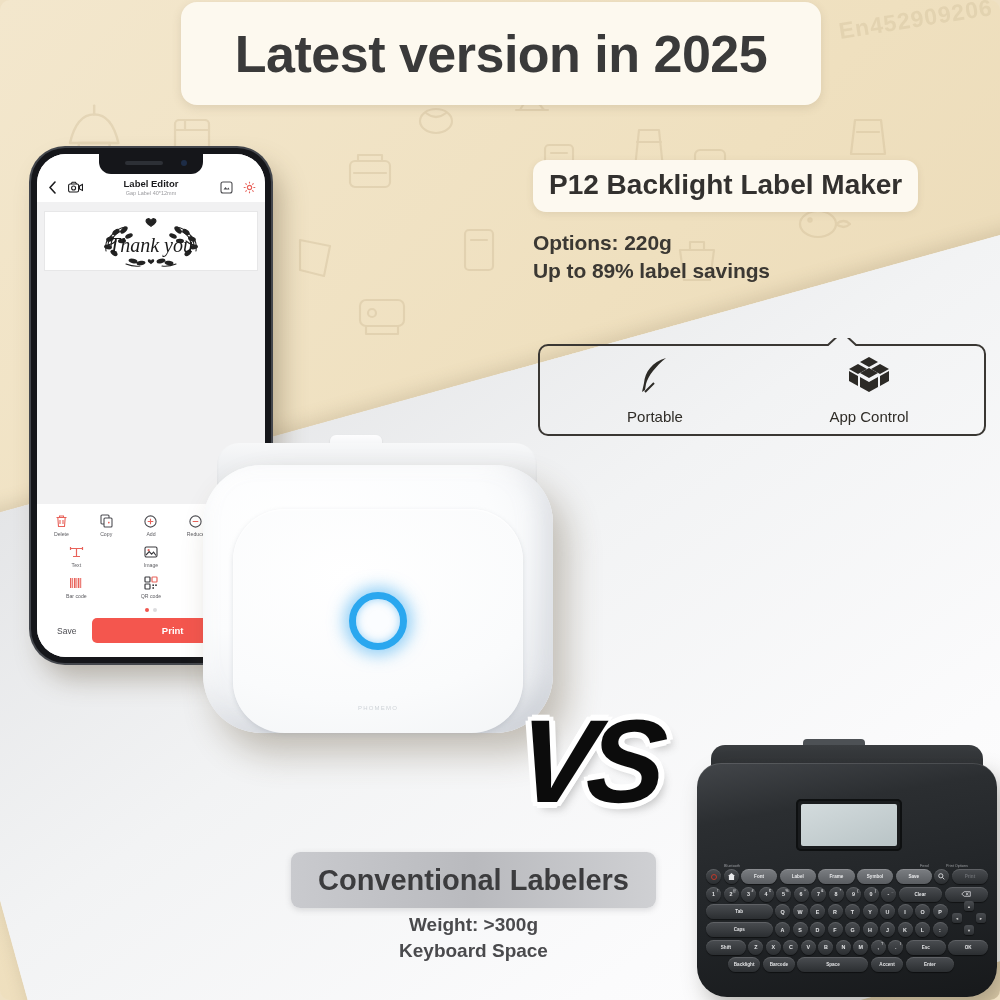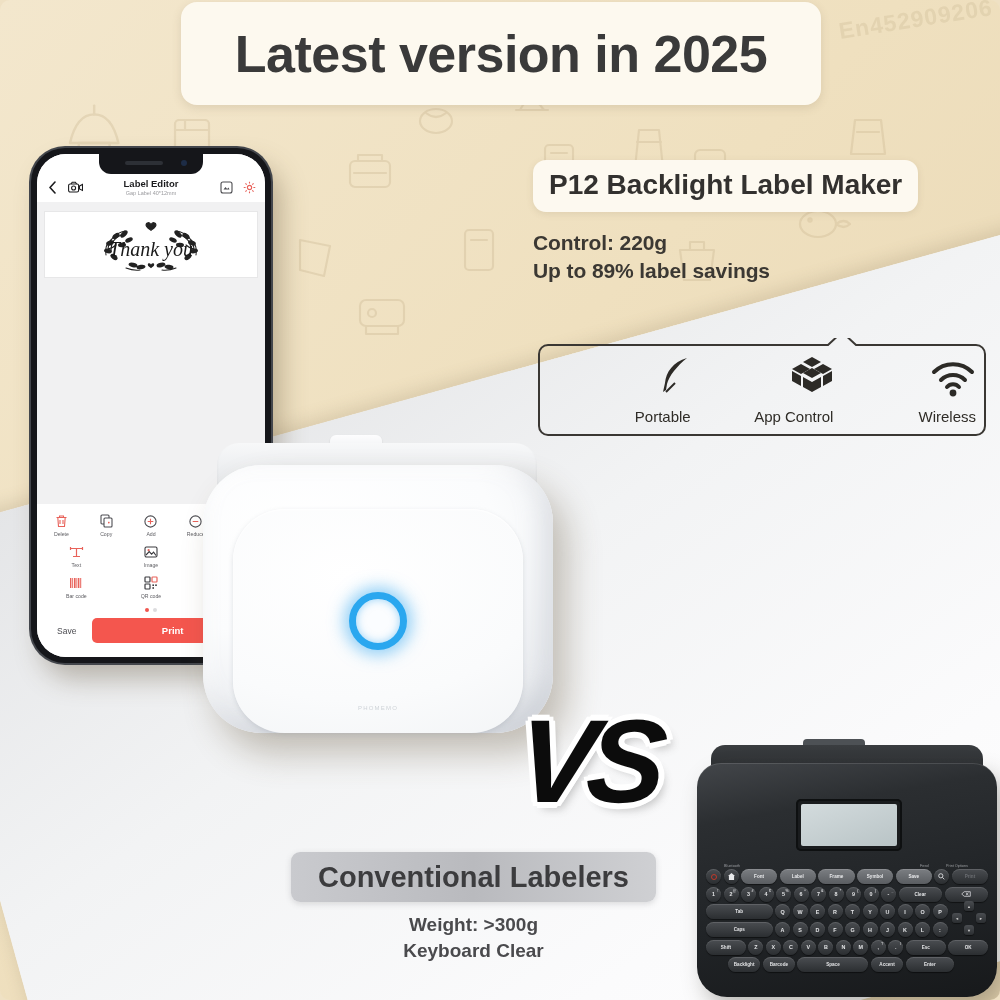--- a/index.html
+++ b/index.html
@@ -61,21 +61,21 @@
 
   
   #feature-box{
     position:absolute; left:538px; top:338px; width:448px; height:98px;
   }
   #feature-box .frame{ position:absolute; inset:0; }
   #feature-items{
     position:absolute; inset:0; display:flex; align-items:center;
     padding:6px 10px 4px 10px;
   }
-  .feature{ flex:1; display:flex; flex-direction:column; align-items:flex-end; gap:10px;}
+  .feature{ flex:1; display:flex; flex-direction:column; align-items:center; gap:10px;}
   .feature .ico{ height:46px; display:flex; align-items:flex-end; justify-content:center;}
   .feature .lbl{ font-size:15px; color:#2f2c27; font-weight:500; }
 
   
   #phone{
     position:absolute; left:31px; top:148px; width:240px; height:515px;
     background:#15161a; border-radius:34px;
     box-shadow: 0 0 0 2px #43464c, 10px 16px 26px rgba(90,75,50,.35);
     padding:6px;
   }
@@ -98,21 +98,21 @@
     background:#ffffff; padding:24px 8px 6px 8px;
     display:flex; align-items:center; gap:8px; position:relative;
   }
   #app-header .ttl-wrap{ flex:1; text-align:center; }
   #app-header .ttl{ font-size:9.5px; font-weight:600; color:#1c1c1e; display:block;}
   #app-header .sub{ font-size:5.5px; color:#9b9b9f; display:block; margin-top:1px;}
   .hicon{ width:15px; height:15px; display:flex; align-items:center; justify-content:center;}
 
   #canvas-area{ flex:1; background:#f1f1f2; padding:10px 8px; }
   #label-card{
-    background:#fff; height:65px; display:flex; align-items:center;
+    background:#fff; height:58px; display:flex; align-items:center;
     justify-content:center; box-shadow:0 0 0 1px #e7e7e8;
   }
 
   #tool-grid{
     background:#fff; padding:6px 2px 2px 2px;
   }
   .trow{ display:flex; }
   .tool{ flex:1; display:flex; flex-direction:column; align-items:center; gap:2px; padding:3px 0 4px 0;}
   .tool .ti{ width:16px; height:16px; display:flex; align-items:center; justify-content:center;}
   .tool .tl{ font-size:5.2px; color:#5e5e63; }
@@ -183,21 +183,21 @@
     text-shadow:
       -4px 0 0 #fff, 4px 0 0 #fff, 0 -4px 0 #fff, 0 4px 0 #fff,
       -4px -4px 0 #fff, 4px -4px 0 #fff, -4px 4px 0 #fff, 4px 4px 0 #fff,
       -6px 0 0 #fff, 6px 0 0 #fff, 0 6px 0 #fff, 0 -6px 0 #fff,
       6px 7px 9px rgba(80,80,80,.3);
     transform: skewX(-5deg);
   }
 
   
   #conv-badge{
-    position:absolute; left:291px; top:852px; width:365px; height:50px;
+    position:absolute; left:291px; top:852px; width:365px; height:56px;
     background:linear-gradient(90deg,#c9cace 0%, #b9babe 50%, #cfd0d3 100%);
     border-radius:9px; display:flex; align-items:center; justify-content:center;
     box-shadow:0 2px 6px rgba(90,90,95,.2);
   }
   #conv-badge .t{ font-size:29px; font-weight:700; color:#3c3c3e; white-space:nowrap;}
   #conv-specs{
     position:absolute; left:291px; top:912px; width:365px; text-align:center;
   }
   #conv-specs div{ font-size:19px; font-weight:700; color:#4a4a4d; line-height:1.35;}
 
@@ -431,21 +431,21 @@
 
   <div id="title-banner">
     <span class="t">Latest version in 2025</span>
   </div>
 
   <div id="right-col">
     <div id="product-title-banner">
       <span class="t">P12 Backlight Label Maker</span>
     </div>
     <div id="specs">
-      <div>Control: 220g</div>
+      <div>Options: 220g</div>
       <div>Up to 89% label savings</div>
     </div>
   </div>
 
   <div id="feature-box">
     <svg class="frame" viewBox="0 0 448 98" preserveAspectRatio="none">
       <path d="M10 97 H438 a9 9 0 0 0 9-9 V16 a9 9 0 0 0-9-9 H318 L304 -6 L290 7 H10 a9 9 0 0 0-9 9 V88 a9 9 0 0 0 9 9 Z" fill="none" stroke="#3a3733" stroke-width="2"></path>
     </svg>
     <div id="feature-items">
       <div class="feature">
@@ -465,31 +465,20 @@
                 <path d="M10 8l9 5-9 5-9-5z"></path>
                 <path d="M32 8l9 5-9 5-9-5z"></path>
               <path d="M1 15v10l9 5V20z"></path>
                 <path d="M41 15v10l-9 5V20z"></path>
               <path d="M12 21l9 5 9-5v10l-9 5-9-5z"></path>
               <path d="M21 12l9 5-9 5-9-5z"></path>
             </g>
           </svg>
         </span>
         <span class="lbl">App Control</span>
-      </div>
-      <div class="feature">
-        <span class="ico">
-          <svg width="46" height="40" viewBox="0 0 46 40" fill="none" stroke="#2c2a26" stroke-width="4" stroke-linecap="round">
-            <path d="M4 14a27 27 0 0 1 38 0"></path>
-            <path d="M11 22a17 17 0 0 1 24 0"></path>
-            <path d="M17 29a8 8 0 0 1 12 0"></path>
-            <circle cx="23" cy="35" r="3.4" fill="#2c2a26" stroke="none"></circle>
-          </svg>
-        </span>
-        <span class="lbl">Wireless</span>
       </div>
     </div>
   </div>
 
   <div id="phone">
     <div id="phone-screen">
       <div id="notch">
         <span class="spk"></span>
         <span class="cam"></span>
       </div>
@@ -720,21 +709,21 @@
 
   <div id="vs">
     <span class="t">VS</span>
   </div>
 
   <div id="conv-badge">
     <span class="t">Conventional Labelers</span>
   </div>
   <div id="conv-specs">
     <div>Weight: &gt;300g</div>
-    <div>Keyboard Clear</div>
+    <div>Keyboard Space</div>
   </div>
 
   <div id="labeler">
     <div id="lb-cart"></div>
     <div id="lb-back"></div>
     <div id="lb-body">
       <div id="lb-screen">
         <div class="lcd"></div>
       </div>
 

